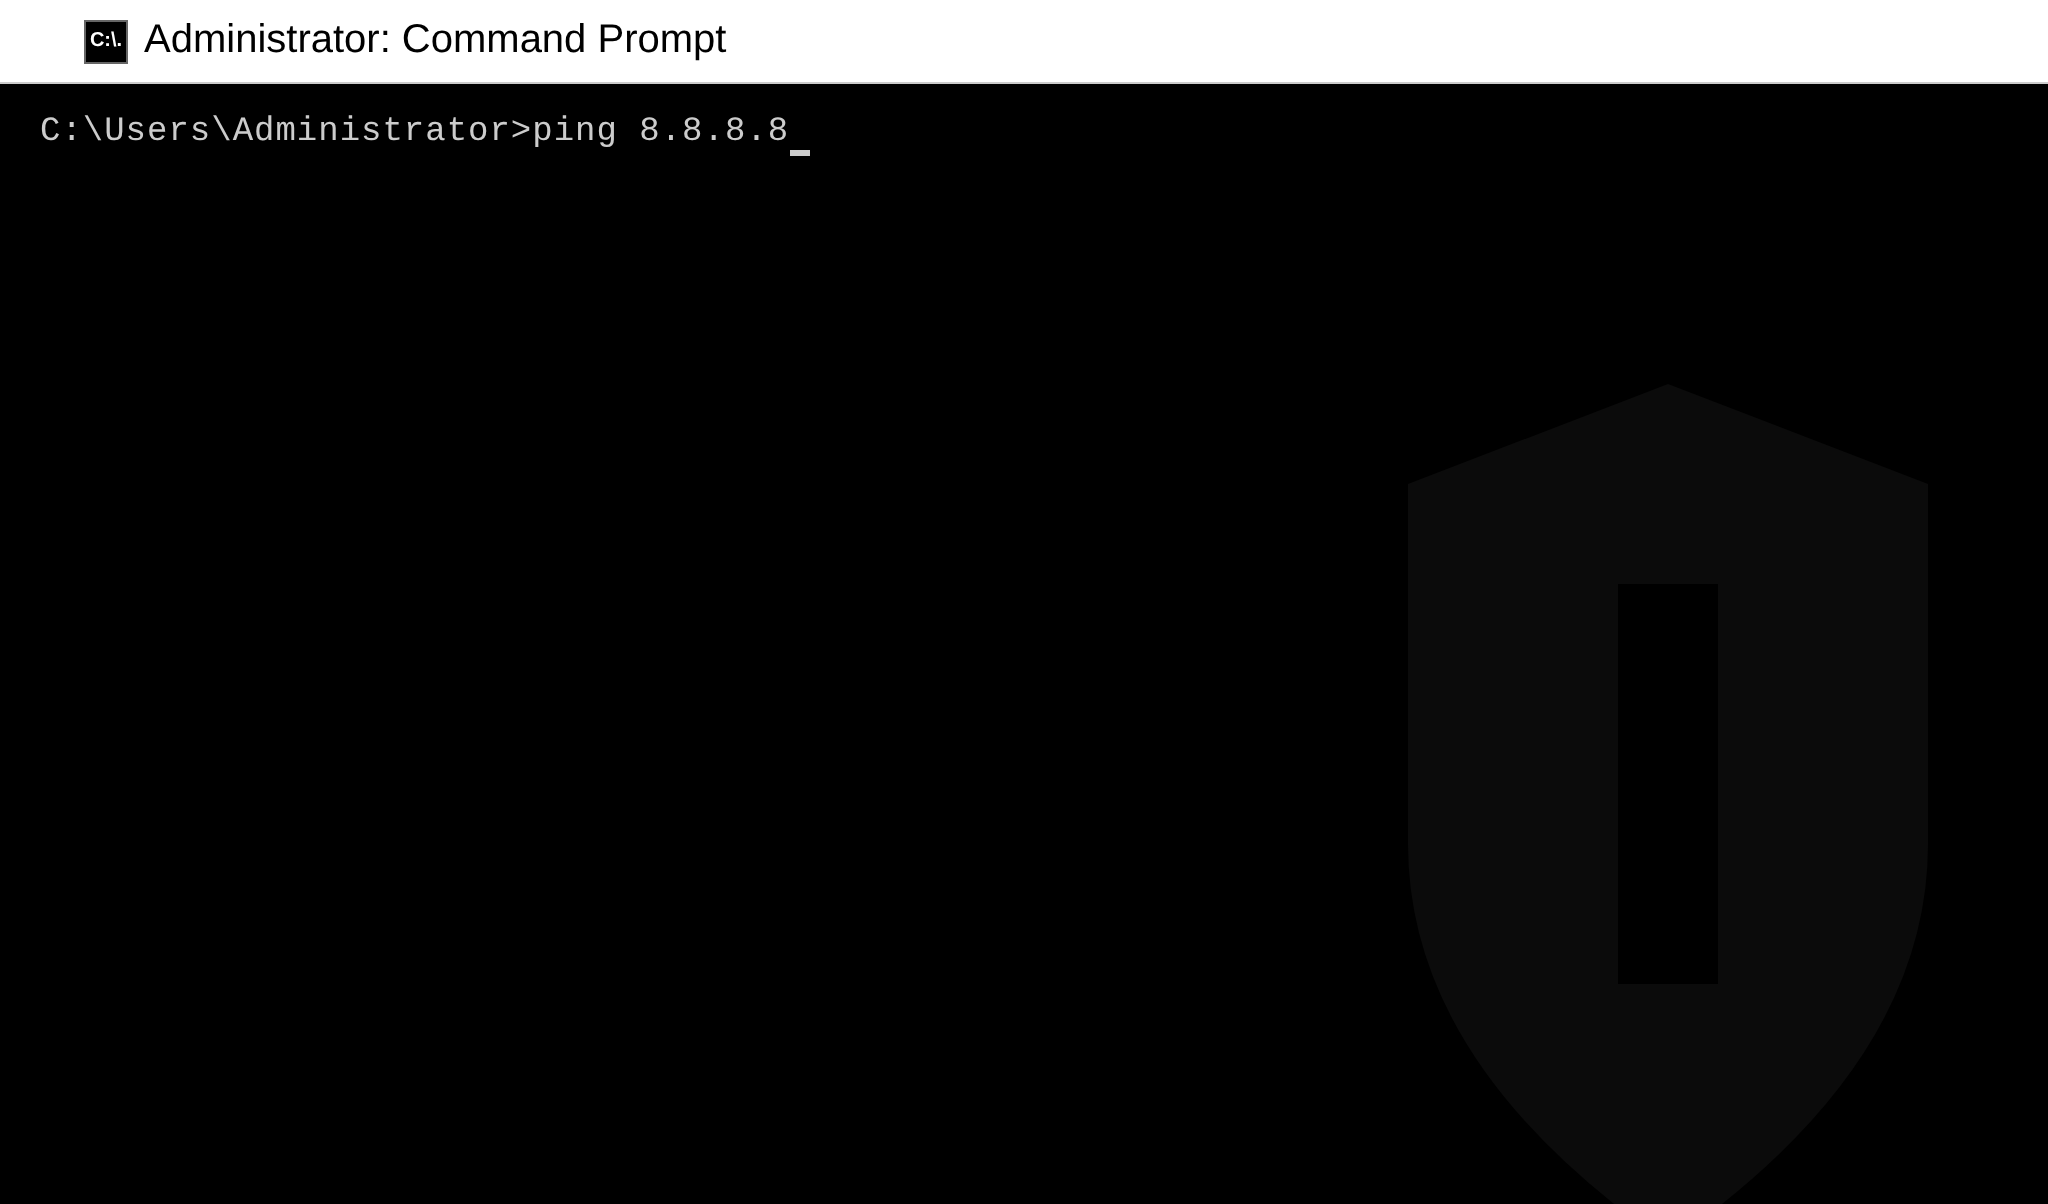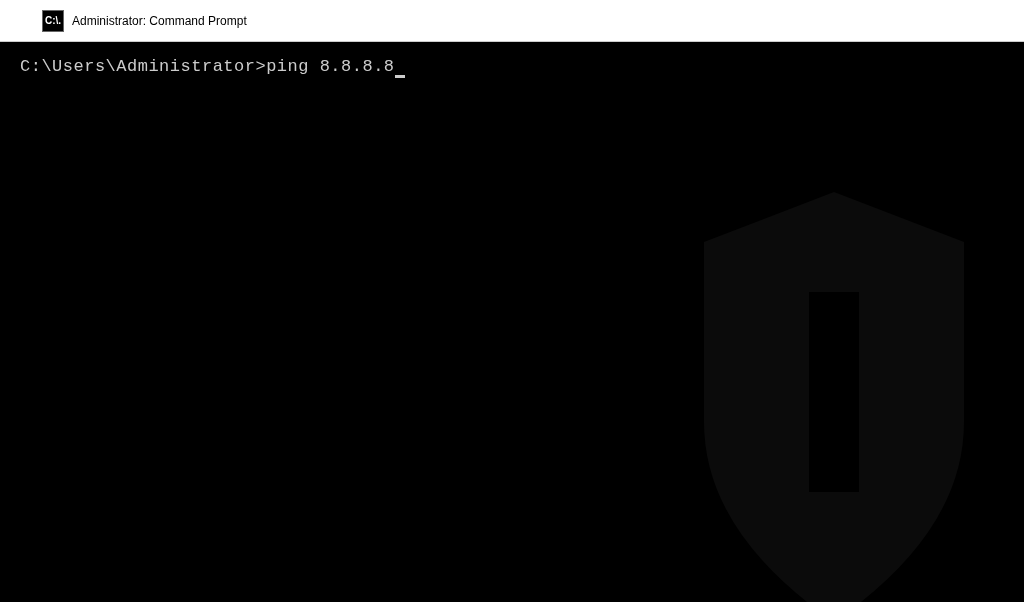--- a/index.html
+++ b/index.html
@@ -36,21 +36,21 @@
       justify-content: center;
       font-size: 10px;
       color: #fff;
       font-family: Arial, sans-serif;
       font-weight: bold;
       border: 1px solid #666;
     }
     
     .title-text {
       font-family: 'Segoe UI', Tahoma, sans-serif;
-      font-size: 12px;
+      font-size: 20px;
       color: #000;
     }
     
     .terminal-area {
       background: #000;
       padding: 12px 20px;
       color: #ccc;
       font-size: 17px;
       line-height: 1.55;
       letter-spacing: 0.5px;

